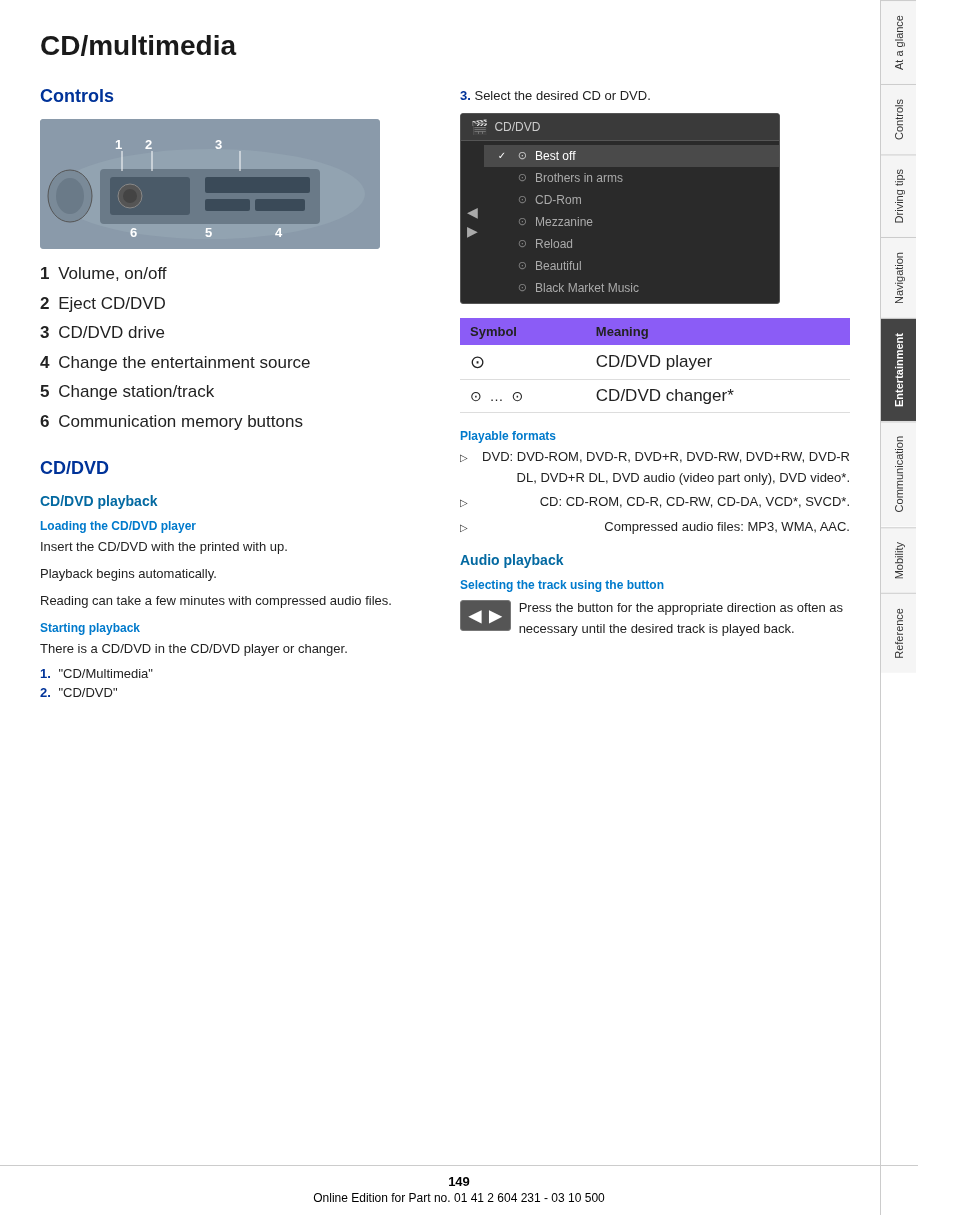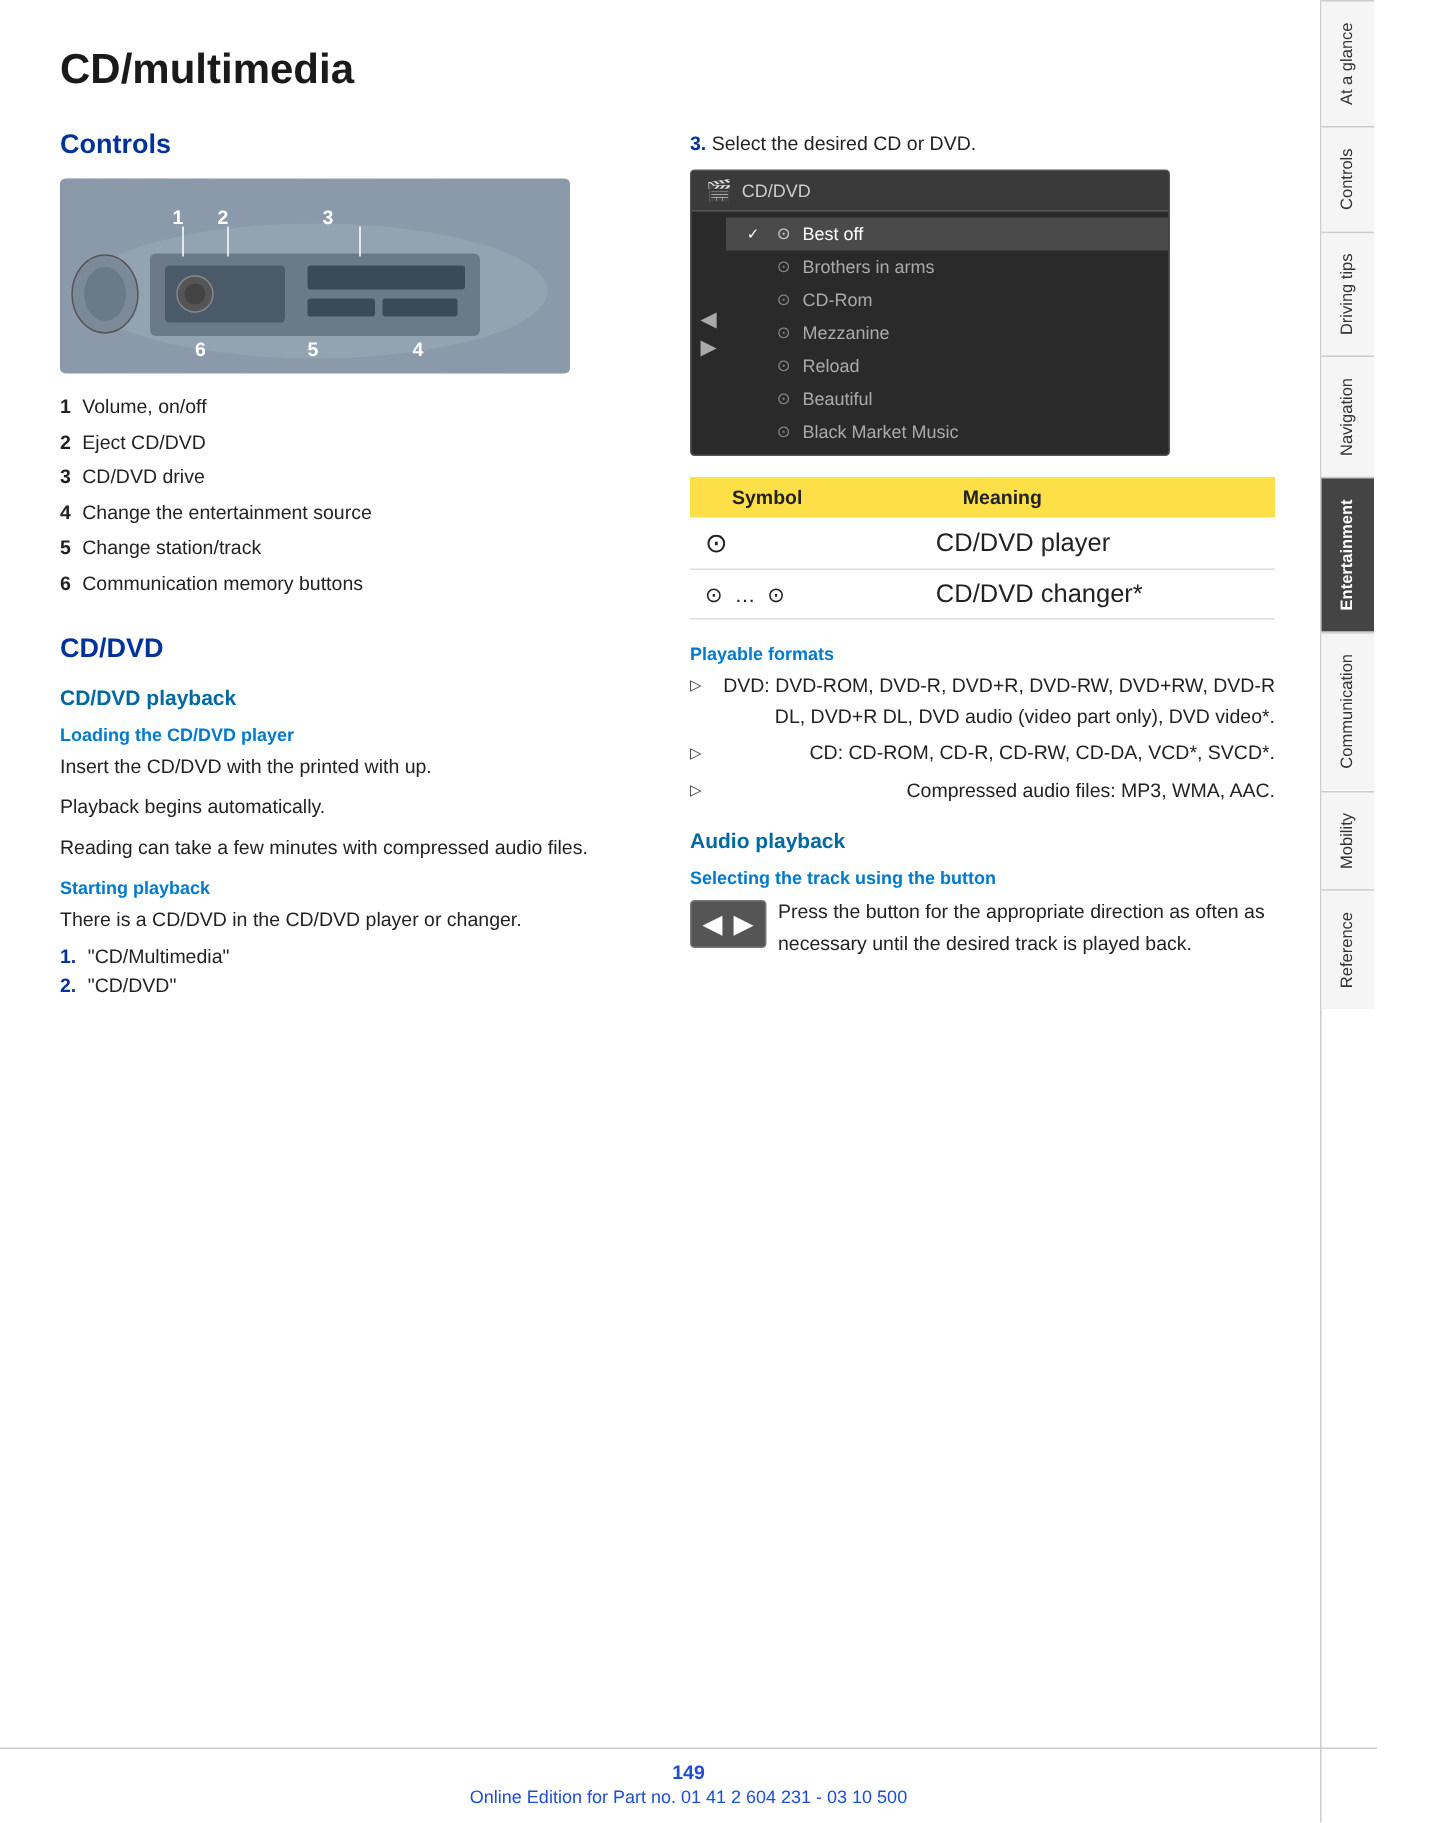--- a/index.html
+++ b/index.html
@@ -119,21 +119,21 @@
       position: relative;
     }
 
     
     .controls-list {
       list-style: none;
       margin-top: 8px;
     }
     .controls-list li {
       margin-bottom: 4px;
-      font-size: 13px;
+      font-size: 17px;
       line-height: 1.5;
     }
     .controls-list li span.num {
       font-weight: bold;
       margin-right: 4px;
     }
 
     
     .cd-dvd-section {
       margin-top: 24px;
@@ -195,22 +195,22 @@
       width: 12px;
     }
 
     
     .symbol-table {
       width: 100%;
       border-collapse: collapse;
       margin-bottom: 16px;
     }
     .symbol-table th {
-      background: #fde047;
-      padding: 6px 28px;
+      background: #8b5cf6;
+      padding: 6px 10px;
       text-align: left;
       font-size: 13px;
       font-weight: bold;
       margin-left: 36px;
     }
     .symbol-table td {
       padding: 6px 10px;
       font-size: 17px;
       border-bottom: 1px solid #ddd;
     }
@@ -238,21 +238,21 @@
     }
 
     
     .footer {
       position: absolute;
       bottom: 10px;
       left: 0;
       right: 36px;
       text-align: center;
       font-size: 12px;
-      color: #1d4ed8;
+      color: #000000;
       border-top: 1px solid #ccc;
       padding-top: 8px;
     }
     .page-number {
       font-size: 13px;
       font-weight: bold;
       margin-bottom: 2px;
     }
   </style>
 </head>

